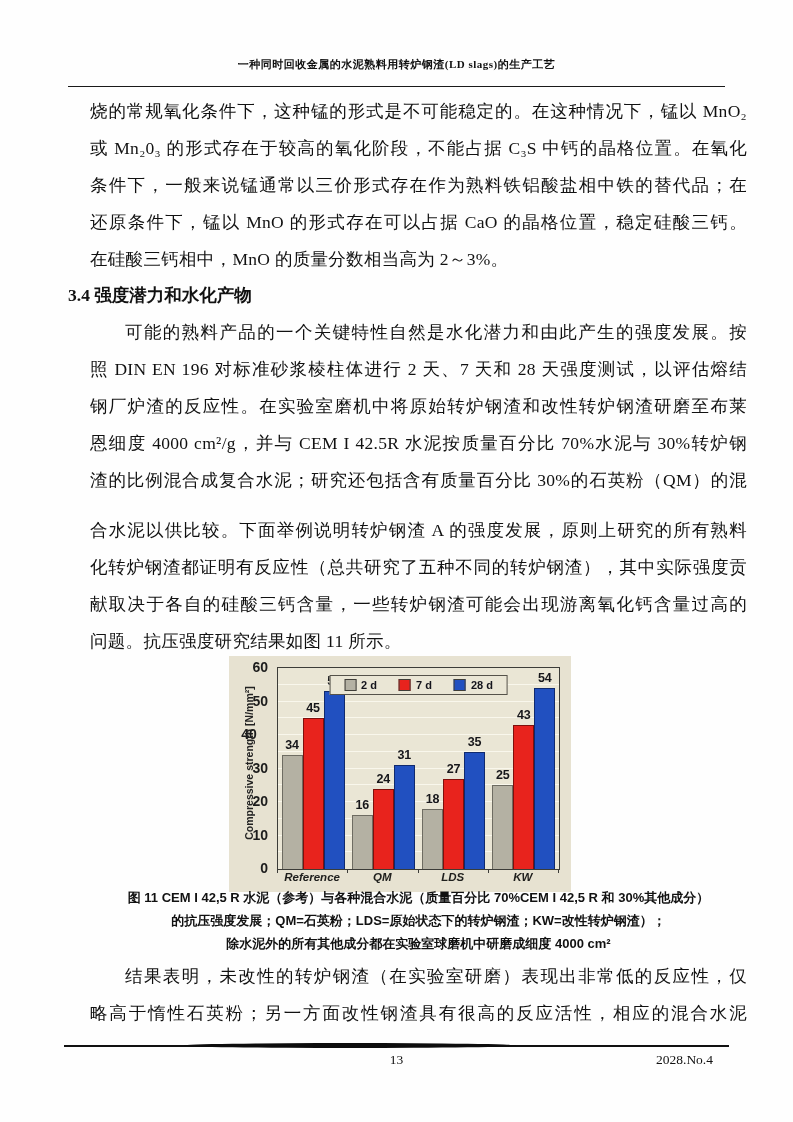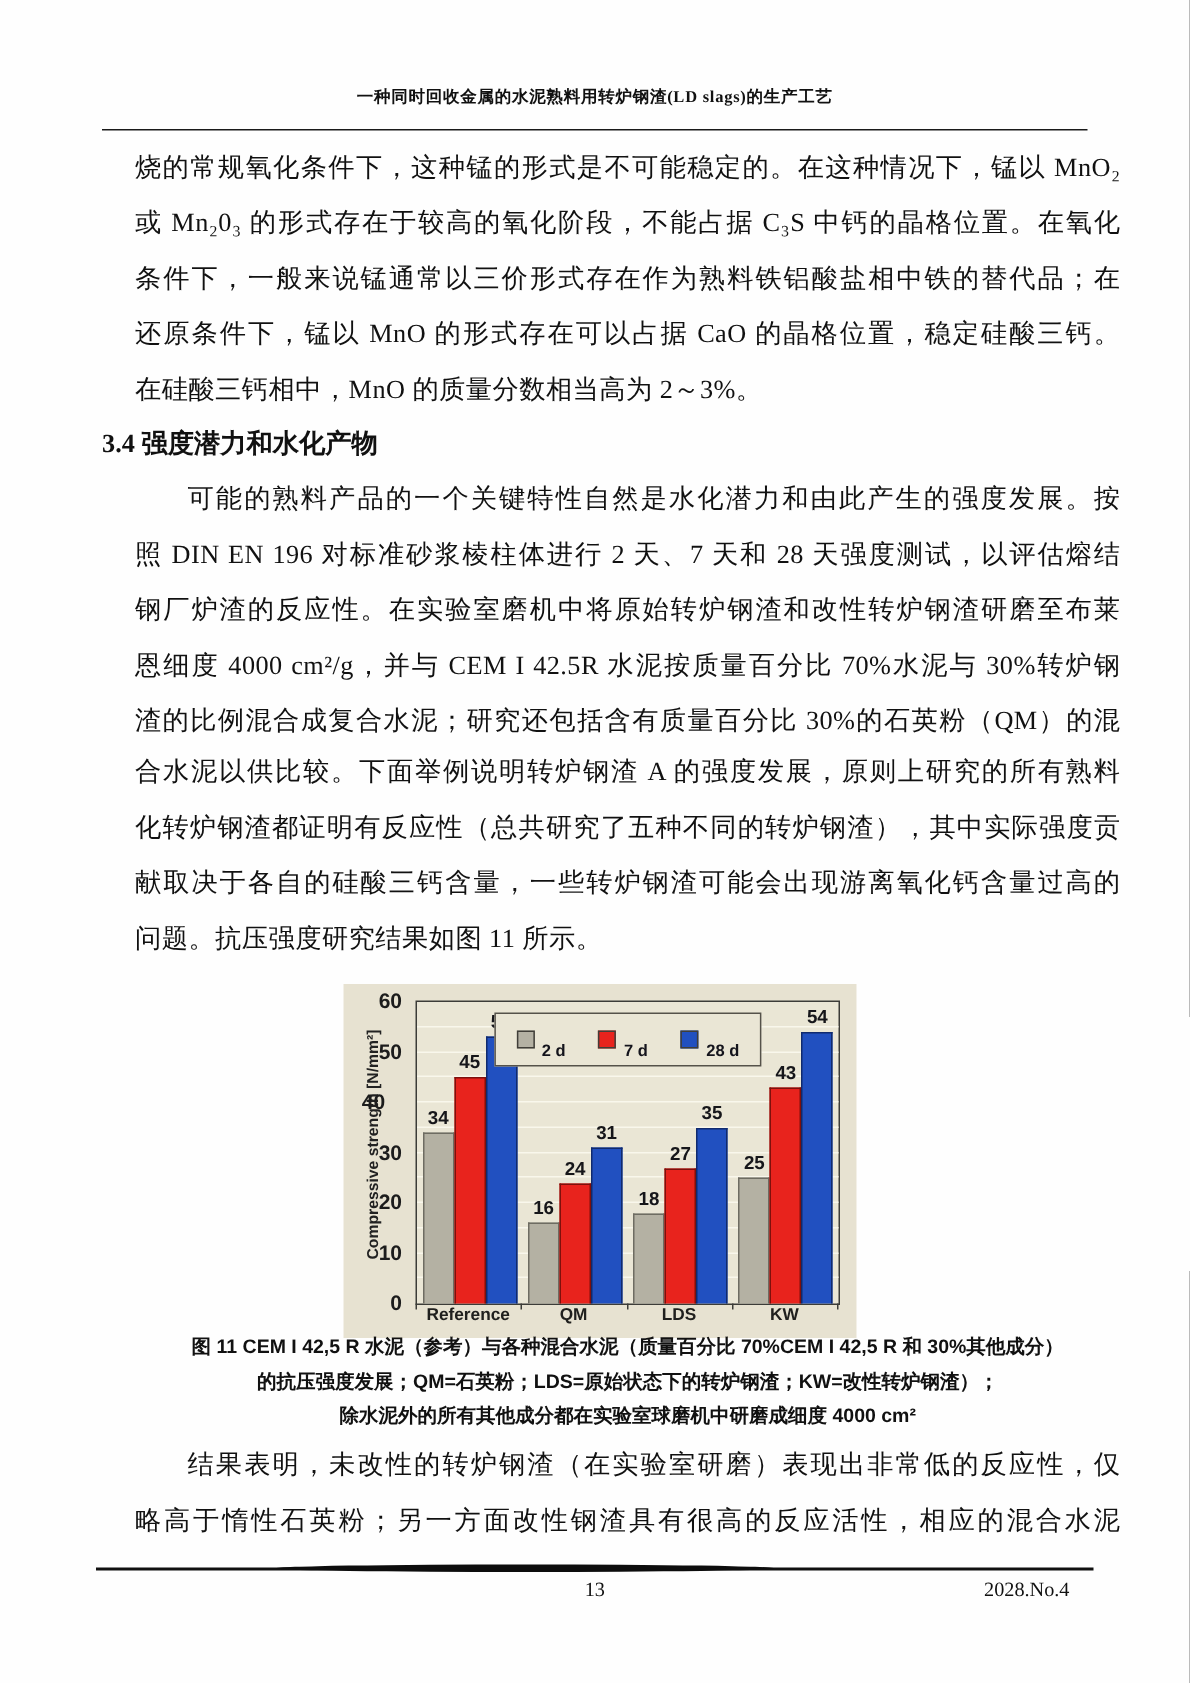--- a/index.html
+++ b/index.html
@@ -57,38 +57,38 @@
     font-size:14px;font-weight:bold;color:#1c1c1c;
   }
   .legend{
     position:absolute;top:7px;left:50%;transform:translateX(-50%);
     display:flex;gap:22px;align-items:center;
     background:#eae6d5;border:1.2px solid #55524a;
     padding:3px 14px;white-space:nowrap;z-index:3;
   }
   .lg-entry{display:flex;align-items:center;gap:5px;}
   .swatch{width:10px;height:10px;border:1px solid #403e38;display:inline-block;}
-  .lg-label{font-size:11px;font-weight:bold;color:#14141c;margin-top:16px;}
+  .lg-label{font-size:11px;font-weight:bold;color:#14141c;}
   .groups{
     position:absolute;left:0;bottom:0;width:100%;height:100%;
     display:flex;z-index:2;
   }
   .bar-group{
     flex:1;display:flex;justify-content:center;align-items:flex-end;height:100%;
   }
   .bar-wrap{position:relative;width:21px;height:100%;display:flex;align-items:flex-end;}
   .bar{width:100%;border:1px solid;border-bottom:none;box-sizing:border-box;}
   .bar-label{
     position:absolute;left:50%;transform:translateX(-50%);
     font-size:12.5px;font-weight:bold;color:#16161a;
   }
   .xlabels{
     position:absolute;left:48px;top:215px;width:281px;display:flex;
   }
-  .xlabel{flex:1;text-align:center;font-size:11.5px;font-weight:bold;color:#20201e;}
+  .xlabel{flex:1;text-align:center;font-size:11.5px;font-weight:bold;color:#20201e;font-style:italic;}
   .xtick{position:absolute;top:213px;width:1px;height:4px;background:#3c3c38;}
   
   .caption{position:absolute;left:40px;width:713px;}
   .caption .tline{
     font-family:"Liberation Sans", sans-serif;
     font-size:13px;line-height:23px;font-weight:bold;
     text-align:center;text-align-last:center;letter-spacing:0;
     white-space:nowrap;
   }
   
@@ -126,21 +126,21 @@
   <div class="section-heading" style="top:277px">3.4 强度潜力和水化产物</div>
 
   <div class="textblock" style="top:314px">
       <div class="tline indent">可能的熟料产品的一个关键特性自然是水化潜力和由此产生的强度发展。按</div>
       <div class="tline">照 DIN EN 196 对标准砂浆棱柱体进行 2 天、7 天和 28 天强度测试，以评估熔结</div>
       <div class="tline">钢厂炉渣的反应性。在实验室磨机中将原始转炉钢渣和改性转炉钢渣研磨至布莱</div>
       <div class="tline">恩细度 4000 cm²/g，并与 CEM I 42.5R 水泥按质量百分比 70%水泥与 30%转炉钢</div>
       <div class="tline">渣的比例混合成复合水泥；研究还包括含有质量百分比 30%的石英粉（QM）的混</div>
     </div>
 
-  <div class="textblock" style="top:496px">
+  <div class="textblock" style="top:512px">
       <div class="tline">合水泥以供比较。下面举例说明转炉钢渣 A 的强度发展，原则上研究的所有熟料</div>
       <div class="tline">化转炉钢渣都证明有反应性（总共研究了五种不同的转炉钢渣），其中实际强度贡</div>
       <div class="tline">献取决于各自的硅酸三钙含量，一些转炉钢渣可能会出现游离氧化钙含量过高的</div>
       <div class="tline short">问题。抗压强度研究结果如图 11 所示。</div>
     </div>
 
   <figure class="figure" style="margin:0">
     <div class="ylabel">Compressive strength [N/mm²]</div>
     <div class="yticks" id="yticks">
         <span class="ytick" style="bottom: calc(0% - 8px);">0</span>

